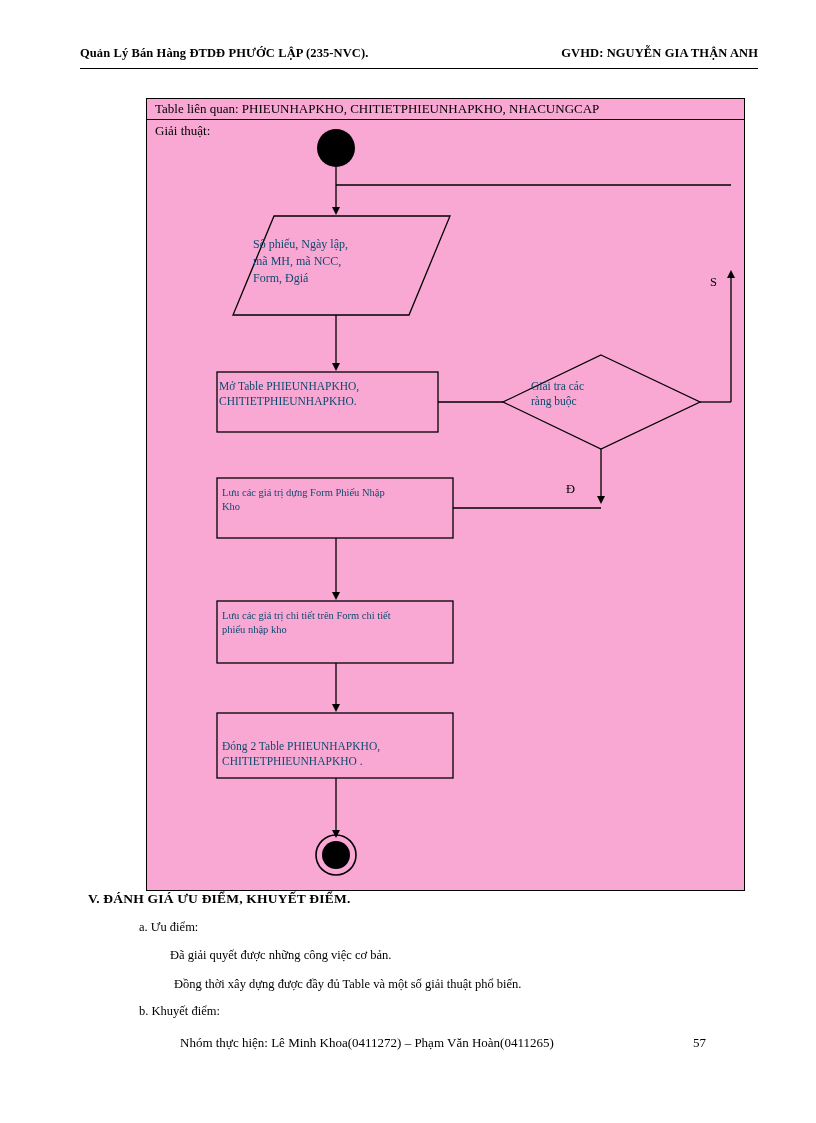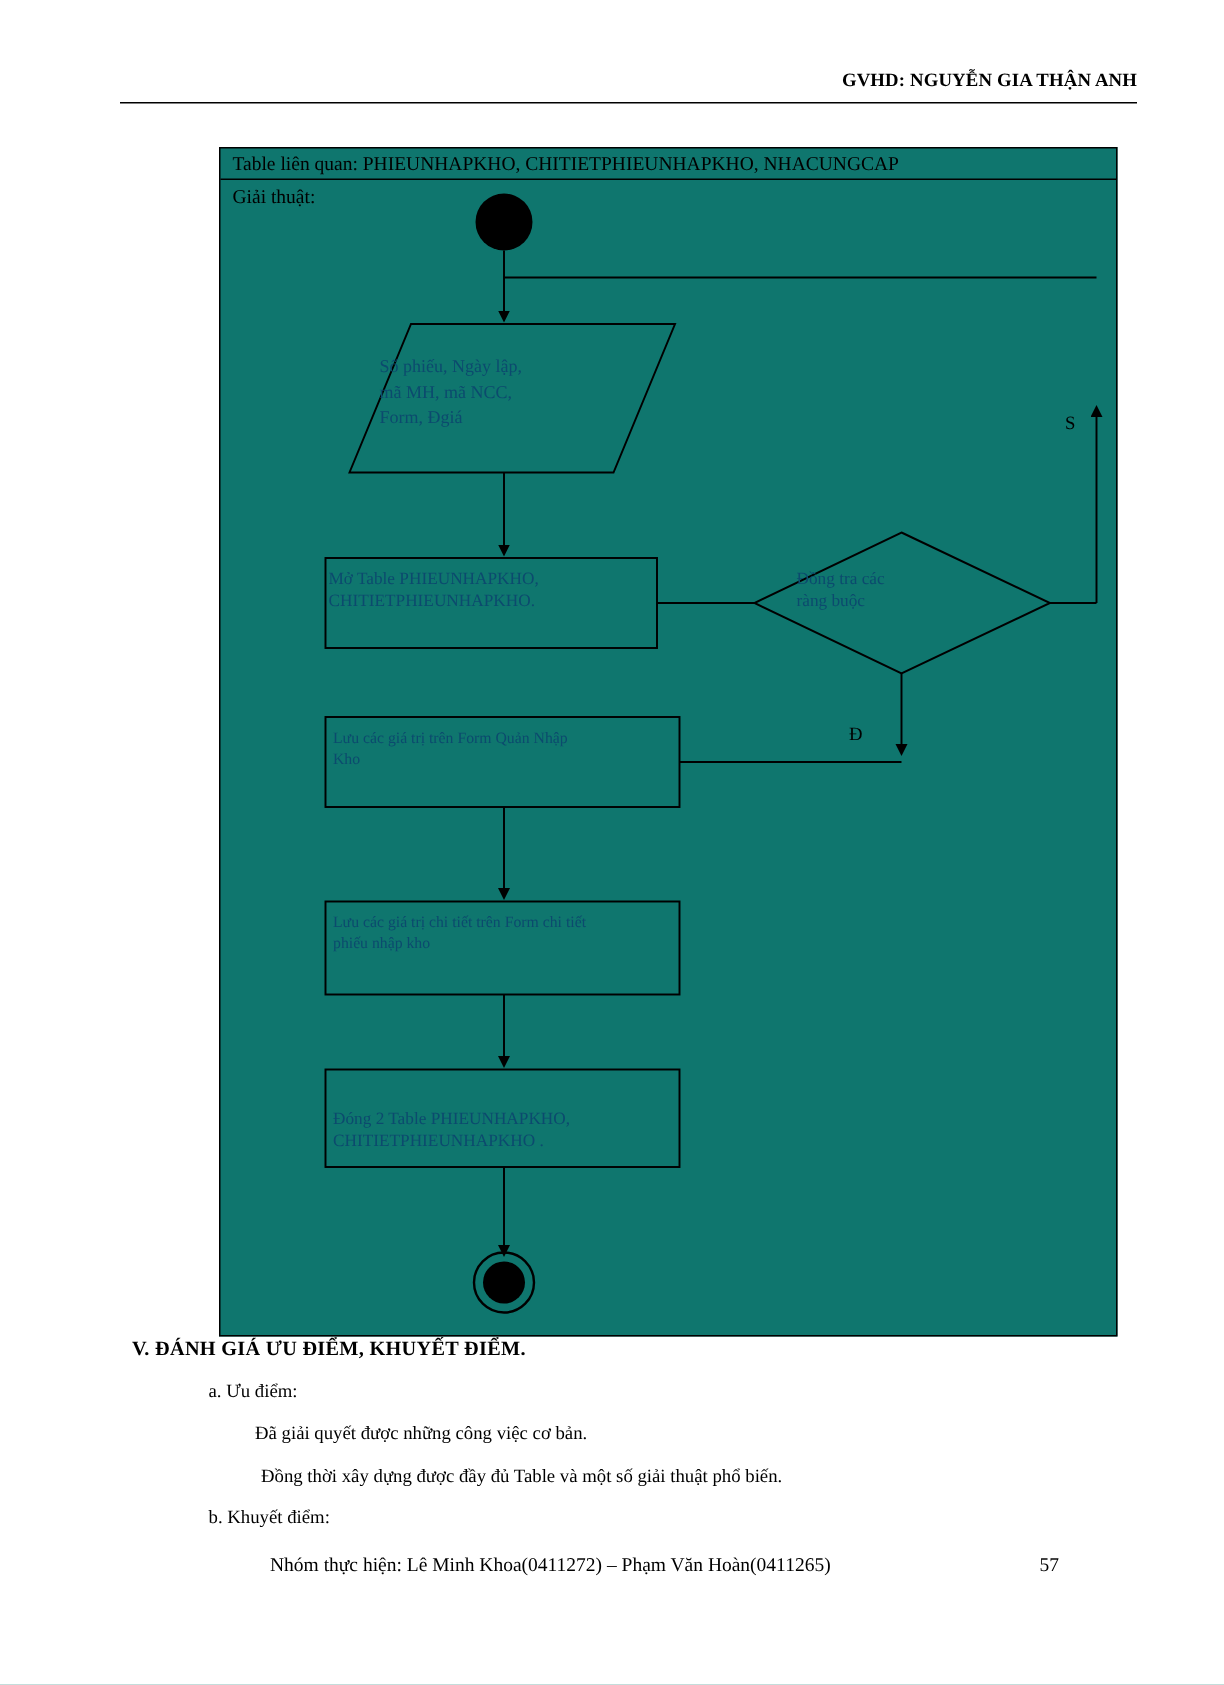--- a/index.html
+++ b/index.html
@@ -20,21 +20,21 @@
     white-space:nowrap;letter-spacing:.1px;
   }
   .hdr-right{
     position:absolute;right:0;top:0;font-size:12.5px;font-weight:bold;
     white-space:nowrap;letter-spacing:.1px;
   }
 
   
   .frame{
     position:absolute;left:146px;top:98px;width:599px;height:793px;
-    border:1.5px solid #000;box-sizing:border-box;background:#0f766e;
+    border:1.5px solid #000;box-sizing:border-box;background:#f9a8d4;
   }
   .frame-title{
     position:absolute;left:0;top:0;width:100%;height:21px;
     border-bottom:1.5px solid #000;box-sizing:border-box;
   }
   .frame-title span{
     position:absolute;left:8px;top:2px;font-size:13px;white-space:nowrap;
   }
   .frame-sub{
     position:absolute;left:8px;top:24px;font-size:13px;white-space:nowrap;
@@ -65,20 +65,21 @@
   }
   .footer-text{position:absolute;left:0;top:0;font-size:13px;white-space:nowrap;}
   .footer-page{position:absolute;left:513px;top:0;font-size:13px;}
 </style>
 </head>
 <body>
 
 <div class="page">
 
   <div class="hdr">
+    <div class="hdr-left">Quản Lý Bán Hàng ĐTDĐ PHƯỚC LẬP (235-NVC).</div>
     <div class="hdr-right">GVHD:  NGUYỄN  GIA THẬN ANH</div>
   </div>
 
   <div class="frame">
     <div class="frame-title">
       <span>Table liên quan: PHIEUNHAPKHO, CHITIETPHIEUNHAPKHO, NHACUNGCAP</span>
     </div>
     <div class="frame-sub">Giải thuật:</div>
   </div>
 
@@ -130,26 +131,26 @@
     <div>mã MH,  mã NCC,</div>
     <div>Form, Đgiá</div>
   </div>
 
   <div class="nodetext" style="left:219px;top:379px;width:217px;">
     <div>Mở Table PHIEUNHAPKHO,</div>
     <div>CHITIETPHIEUNHAPKHO.</div>
   </div>
 
   <div class="nodetext" style="left:531px;top:379px;width:140px;">
-    <div>Đồng tra các</div>
+    <div>Giải tra các</div>
     <div>ràng buộc</div>
   </div>
 
   <div class="nodetext sm" style="left:222px;top:486px;width:226px;">
-    <div>Lưu các giá trị trên Form Quản Nhập</div>
+    <div>Lưu các giá trị dựng Form Phiếu Nhập</div>
     <div>Kho</div>
   </div>
 
   <div class="nodetext sm" style="left:222px;top:609px;width:226px;">
     <div>Lưu các giá trị chi tiết trên Form  chi tiết</div>
     <div>phiếu nhập kho</div>
   </div>
 
   <div class="nodetext" style="left:222px;top:719px;width:226px;margin-top:20px;">
     <div>Đóng 2 Table PHIEUNHAPKHO,</div>

